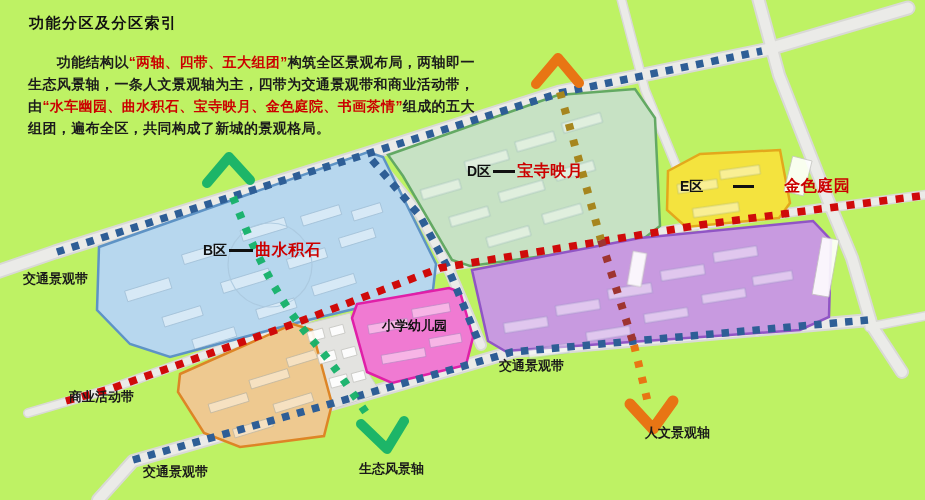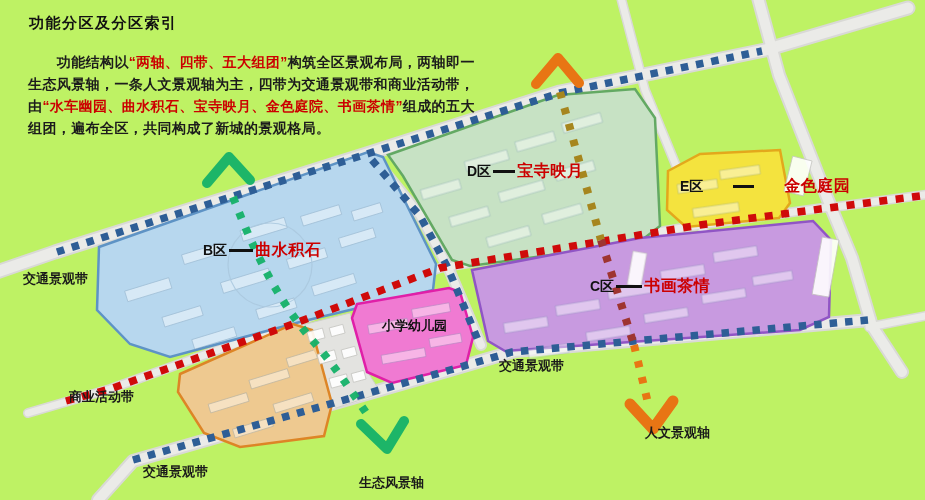--- a/index.html
+++ b/index.html
@@ -202,28 +202,23 @@
   <div class="zone-label" style="left:467px;top:161px;">
     <span class="zid">D区</span>
     <span class="conn" style="width:22px;"></span>
     <span class="zname">宝寺映月</span>
   </div>
   <div class="zone-label" style="left:680px;top:176px;gap:28px;">
     <span class="zid">E区</span>
     <span class="conn" style="width:21px;"></span>
     <span class="zname">金色庭园</span>
   </div>
-  <div class="zone-label" style="left:590px;top:276px;">
-    <span class="zid">C区</span>
-    <span class="conn" style="width:26px;"></span>
-    <span class="zname">书画茶情</span>
-  </div>
 
   <div class="school-label" style="left:382px;top:317px;">小学幼儿园</div>
 
   <div class="map-label" style="left:11px;top:270px;">交通景观带</div>
   <div class="map-label" style="left:57px;top:388px;">商业活动带</div>
   <div class="map-label" style="left:131px;top:463px;">交通景观带</div>
   <div class="map-label" style="left:487px;top:357px;">交通景观带</div>
-  <div class="map-label" style="left:347px;top:474px;">生态风景轴</div>
+  <div class="map-label" style="left:347px;top:460px;">生态风景轴</div>
   <div class="map-label" style="left:633px;top:424px;">人文景观轴</div>
 
 </div>
 
 </body></html>

